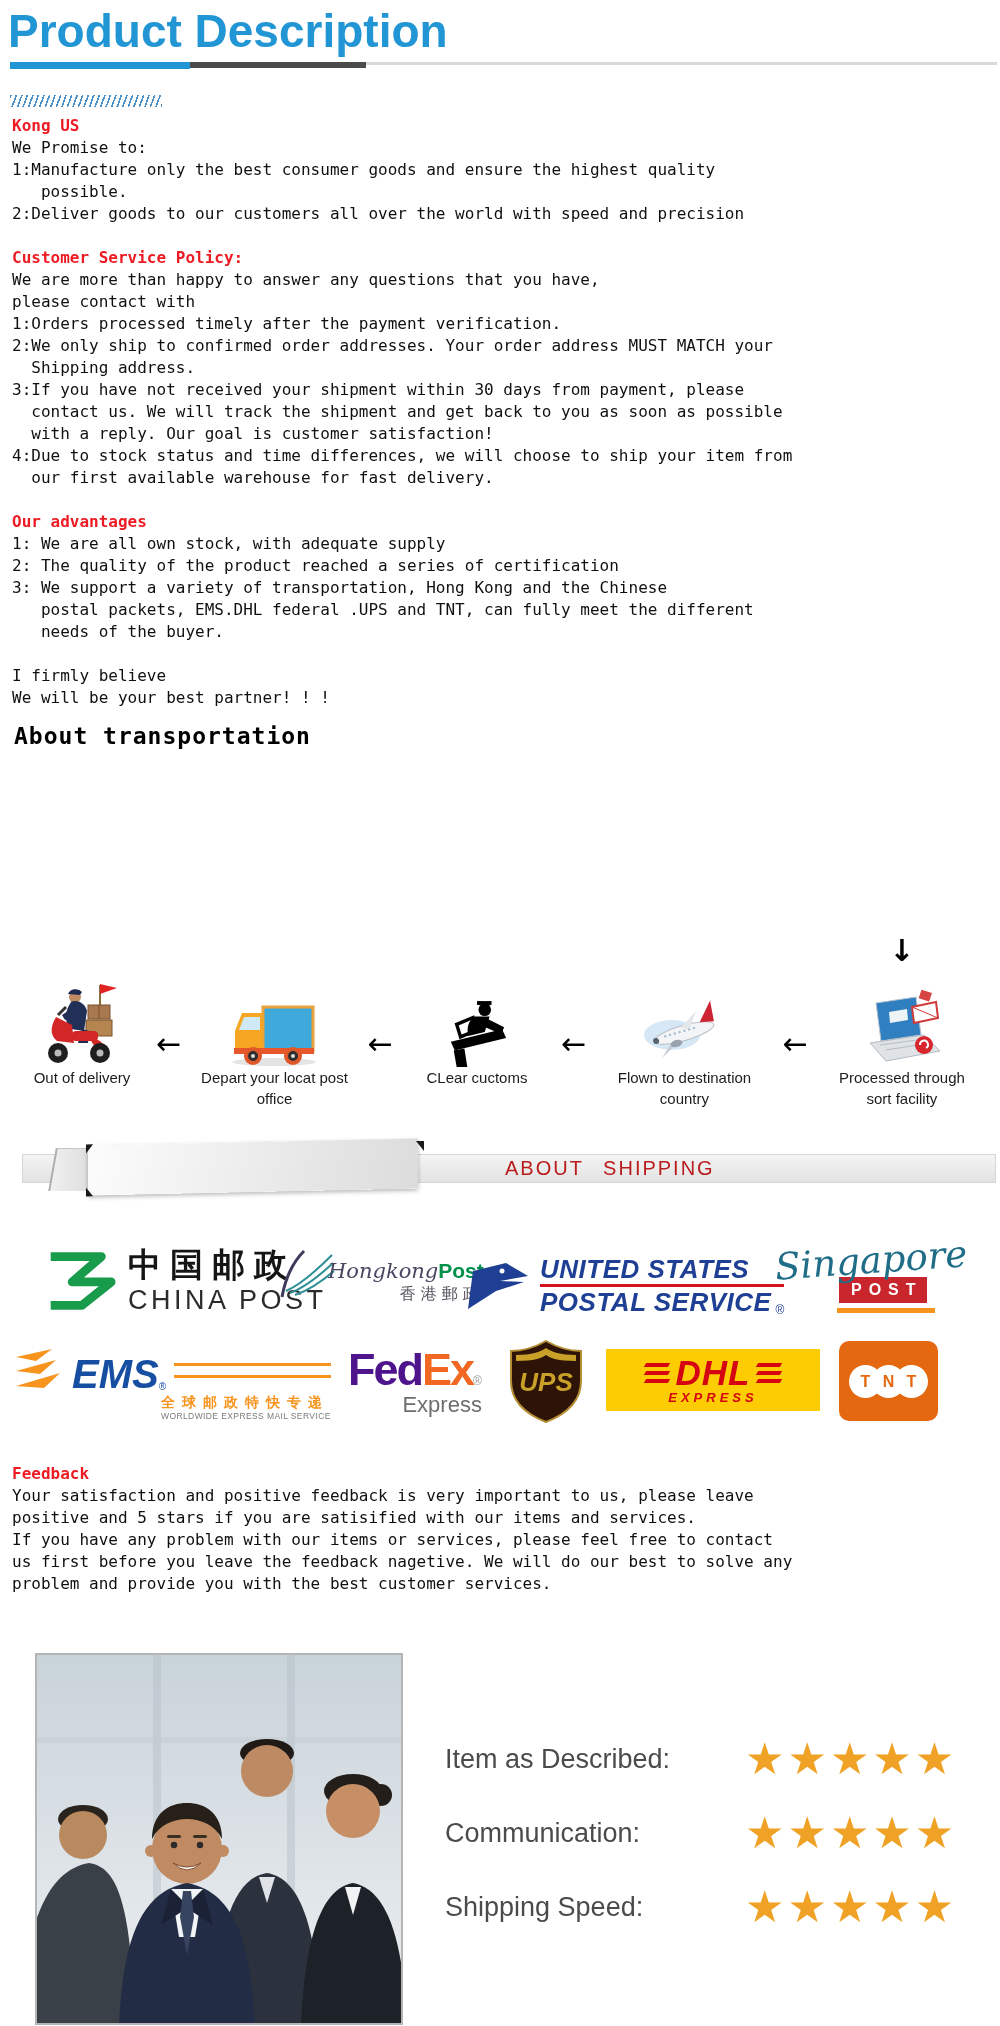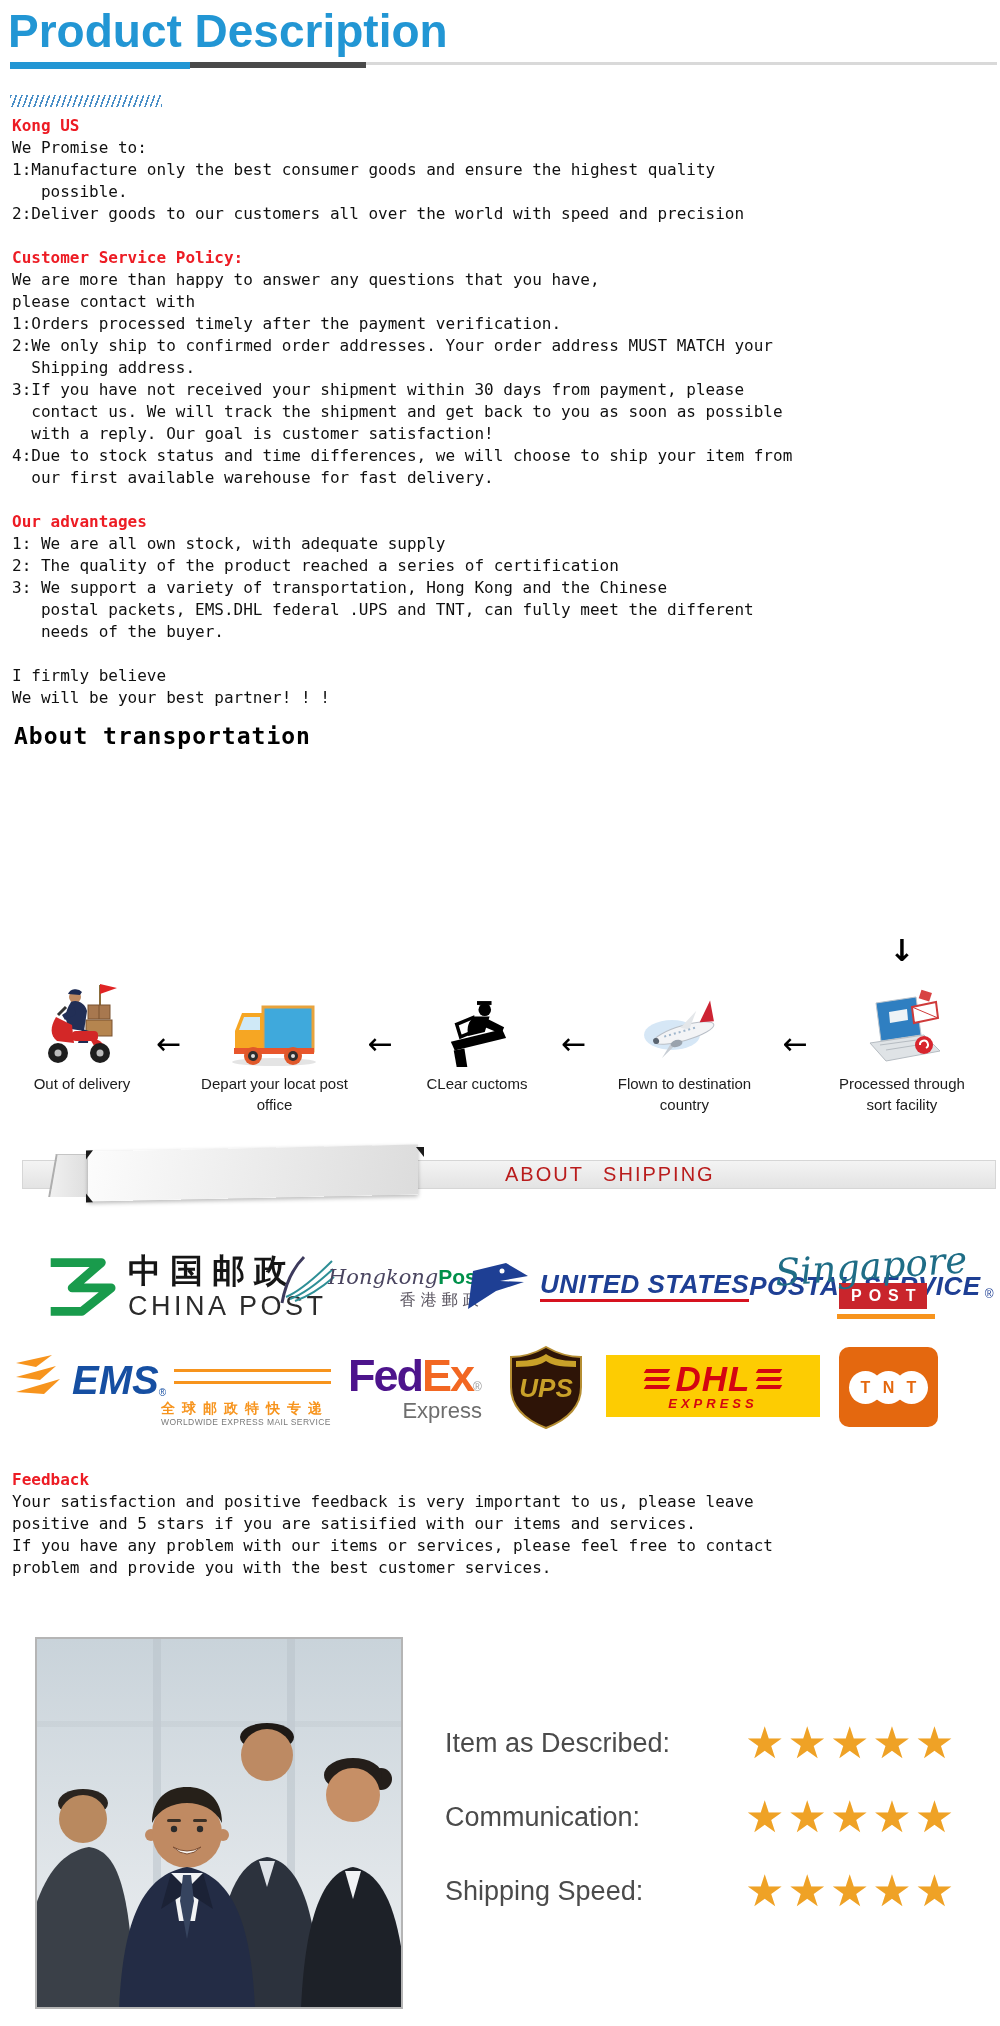--- a/index.html
+++ b/index.html
@@ -21,21 +21,21 @@
   .gap{height:22px;}
   .h2{margin:12px 0 0 14px;font:bold 23px/30px "DejaVu Sans Mono","Liberation Mono",monospace;
       color:#000;letter-spacing:1px;}
   
   .t-row{display:flex;justify-content:space-between;align-items:flex-start;
          margin-top:182px;padding:0 22px 0 26px;}
   .t-step{display:flex;flex-direction:column;align-items:center;}
   .t-arrowspace{height:42px;font:bold 30px/36px "DejaVu Sans",sans-serif;color:#000;visibility:hidden;}
   .t-arrowspace.show{visibility:visible;}
   .t-iconbox{height:92px;display:flex;align-items:flex-end;}
-  .t-label{margin-top:6px;font:15px/21px "Liberation Sans",sans-serif;color:#1c1c1c;text-align:center;}
+  .t-label{font:15px/21px "Liberation Sans",sans-serif;color:#1c1c1c;text-align:center;}
   .t-harrow{font:30px/30px "DejaVu Sans",sans-serif;color:#000;margin-top:96px;}
   .w1{width:112px;} .w2{width:150px;} .w3{width:132px;} .w4{width:160px;} .w5{width:152px;}
   
   .ribbon{position:relative;height:58px;margin-top:30px;}
   .ribbon-band{position:absolute;left:22px;right:4px;top:15px;height:27px;
                background:linear-gradient(#f4f4f4,#e3e3e3);border:1px solid #d6d6d6;}
   .ribbon-endcap{position:absolute;left:52px;top:9px;width:46px;height:42px;
                  background:linear-gradient(80deg,#f0f0f0,#d7d7d7);transform:skewX(-10deg);
                  border-left:2px solid #aeaeae;border-top:1px solid #c5c5c5;}
   .ribbon-fold{position:absolute;left:88px;top:3px;width:330px;height:50px;
@@ -55,21 +55,21 @@
   .cp-text{display:flex;flex-direction:column;}
   .cp-cjk{font:bold 33px/40px "DejaVu Sans",sans-serif;color:#151515;letter-spacing:9px;}
   .cp-latin{font:27px/30px "Liberation Sans",sans-serif;color:#2b2b2b;letter-spacing:3.5px;}
   .hk{position:absolute;left:272px;top:48px;display:flex;align-items:flex-end;gap:0px;}
   .hk-text{display:flex;flex-direction:column;align-items:flex-end;margin-left:-8px;}
   .hk-nameline{white-space:nowrap;}
   .hk-n1{font:italic 21px/24px "DejaVu Serif",serif;color:#4a4560;}
   .hk-n2{font:bold 21px/24px "Liberation Sans",sans-serif;color:#00904a;}
   .hk-cjk{font:16px/22px "DejaVu Sans",sans-serif;color:#5a5560;letter-spacing:5px;}
   .usps{position:absolute;left:466px;top:58px;display:flex;align-items:center;gap:8px;}
-  .usps-text{display:flex;align-items:center;}
+  .usps-text{display:flex;flex-direction:column;}
   .usps-l1{font:italic bold 26px/28px "Liberation Sans",sans-serif;color:#1e3f94;letter-spacing:0.5px;
            border-bottom:3px solid #d6121f;padding-bottom:1px;}
   .usps-l2row{display:flex;align-items:flex-end;gap:4px;}
   .usps-l2{font:italic bold 26px/30px "Liberation Sans",sans-serif;color:#1e3f94;letter-spacing:0.5px;}
   .usps-reg{font:12px/14px "Liberation Sans",sans-serif;color:#1e3f94;}
   .sg{position:absolute;left:775px;top:44px;}
   .sg-script{font:italic 37px/40px "DejaVu Serif",serif;color:#1f6d86;display:inline-block;transform:rotate(-4deg);}
   .sg-post{display:inline-block;background:#c9252c;color:#fff;font:bold 16px/20px "Liberation Sans",sans-serif;
            letter-spacing:7px;padding:3px 4px 3px 12px;margin:-6px 0 0 64px;}
   .sg-bar{width:98px;height:5px;background:#f7941d;margin:5px 0 0 62px;}
@@ -372,20 +372,21 @@
       <span class="tnt-c">N</span>
       <span class="tnt-c">T</span>
     </div>
   </div>
 
   <div class="feedback">
     <div class="rhead">Feedback</div>
     <div class="tline">Your satisfaction and positive feedback is very important to us, please leave</div>
     <div class="tline">positive and 5 stars if you are satisified with our items and services.</div>
     <div class="tline">If you have any problem with our items or services, please feel free to contact</div>
+    <div class="tline">us first before you leave the feedback nagetive. We will do our best to solve any</div>
     <div class="tline">problem and provide you with the best customer services.</div>
   </div>
 
   <div class="bottom">
     <div class="photo">
       <svg width="366" height="370" viewBox="0 0 366 370">
         <defs>
           <linearGradient id="bg1" x1="0" y1="0" x2="0" y2="1">
             <stop offset="0" stop-color="#c9d3da"></stop>
               <stop offset="1" stop-color="#eef0f2"></stop>

